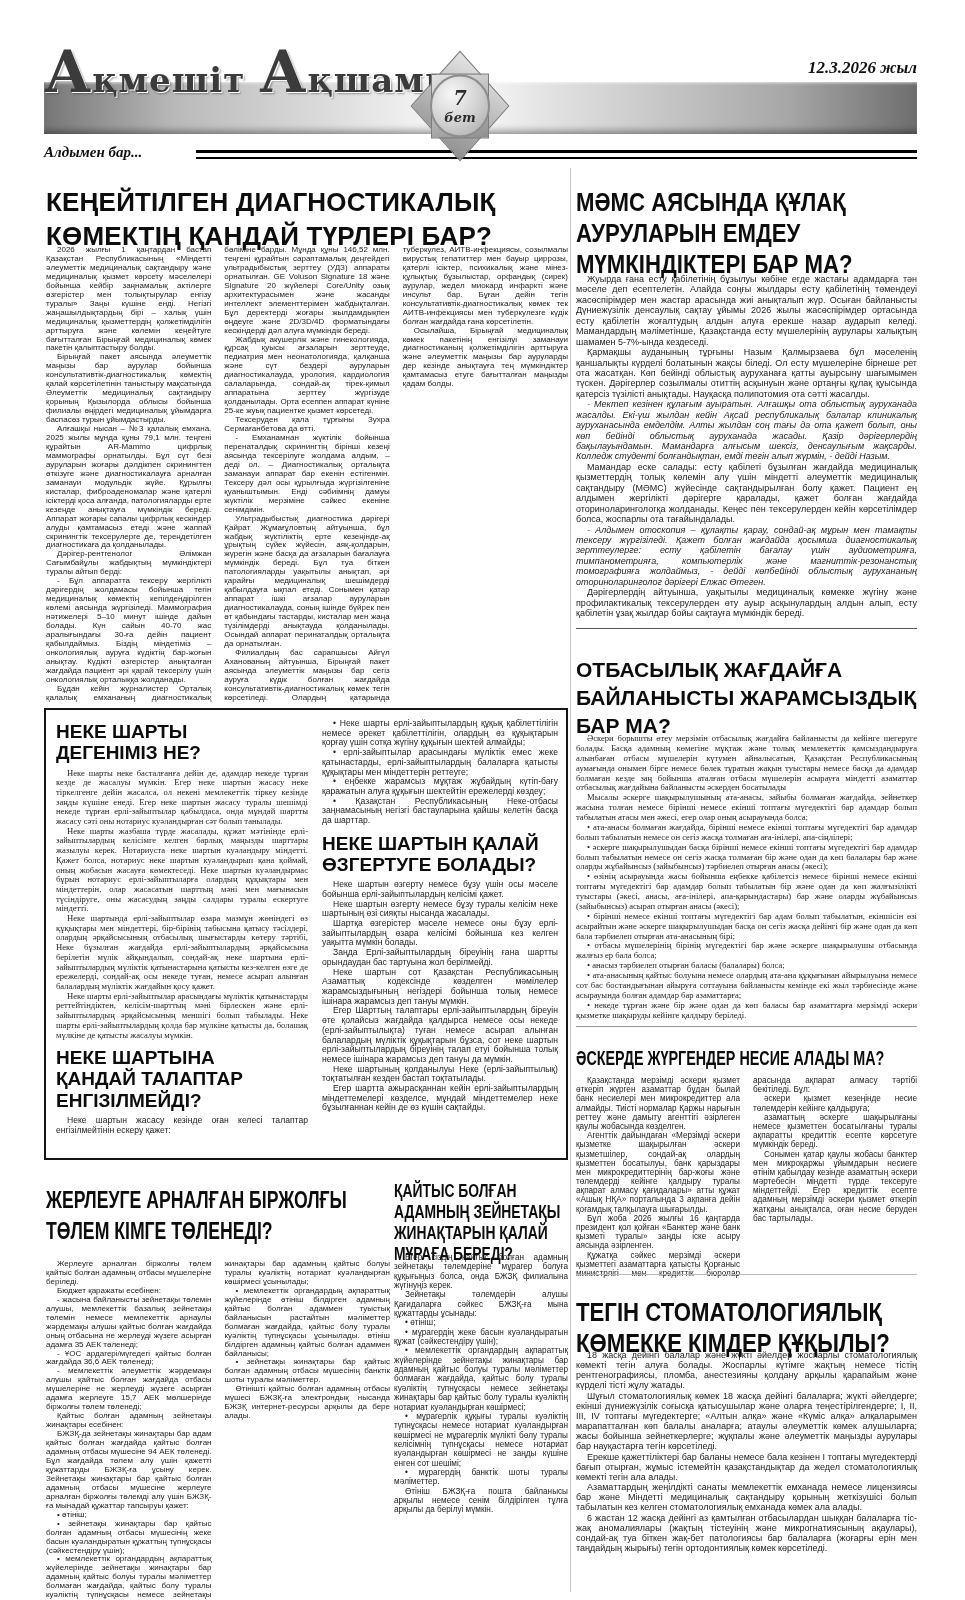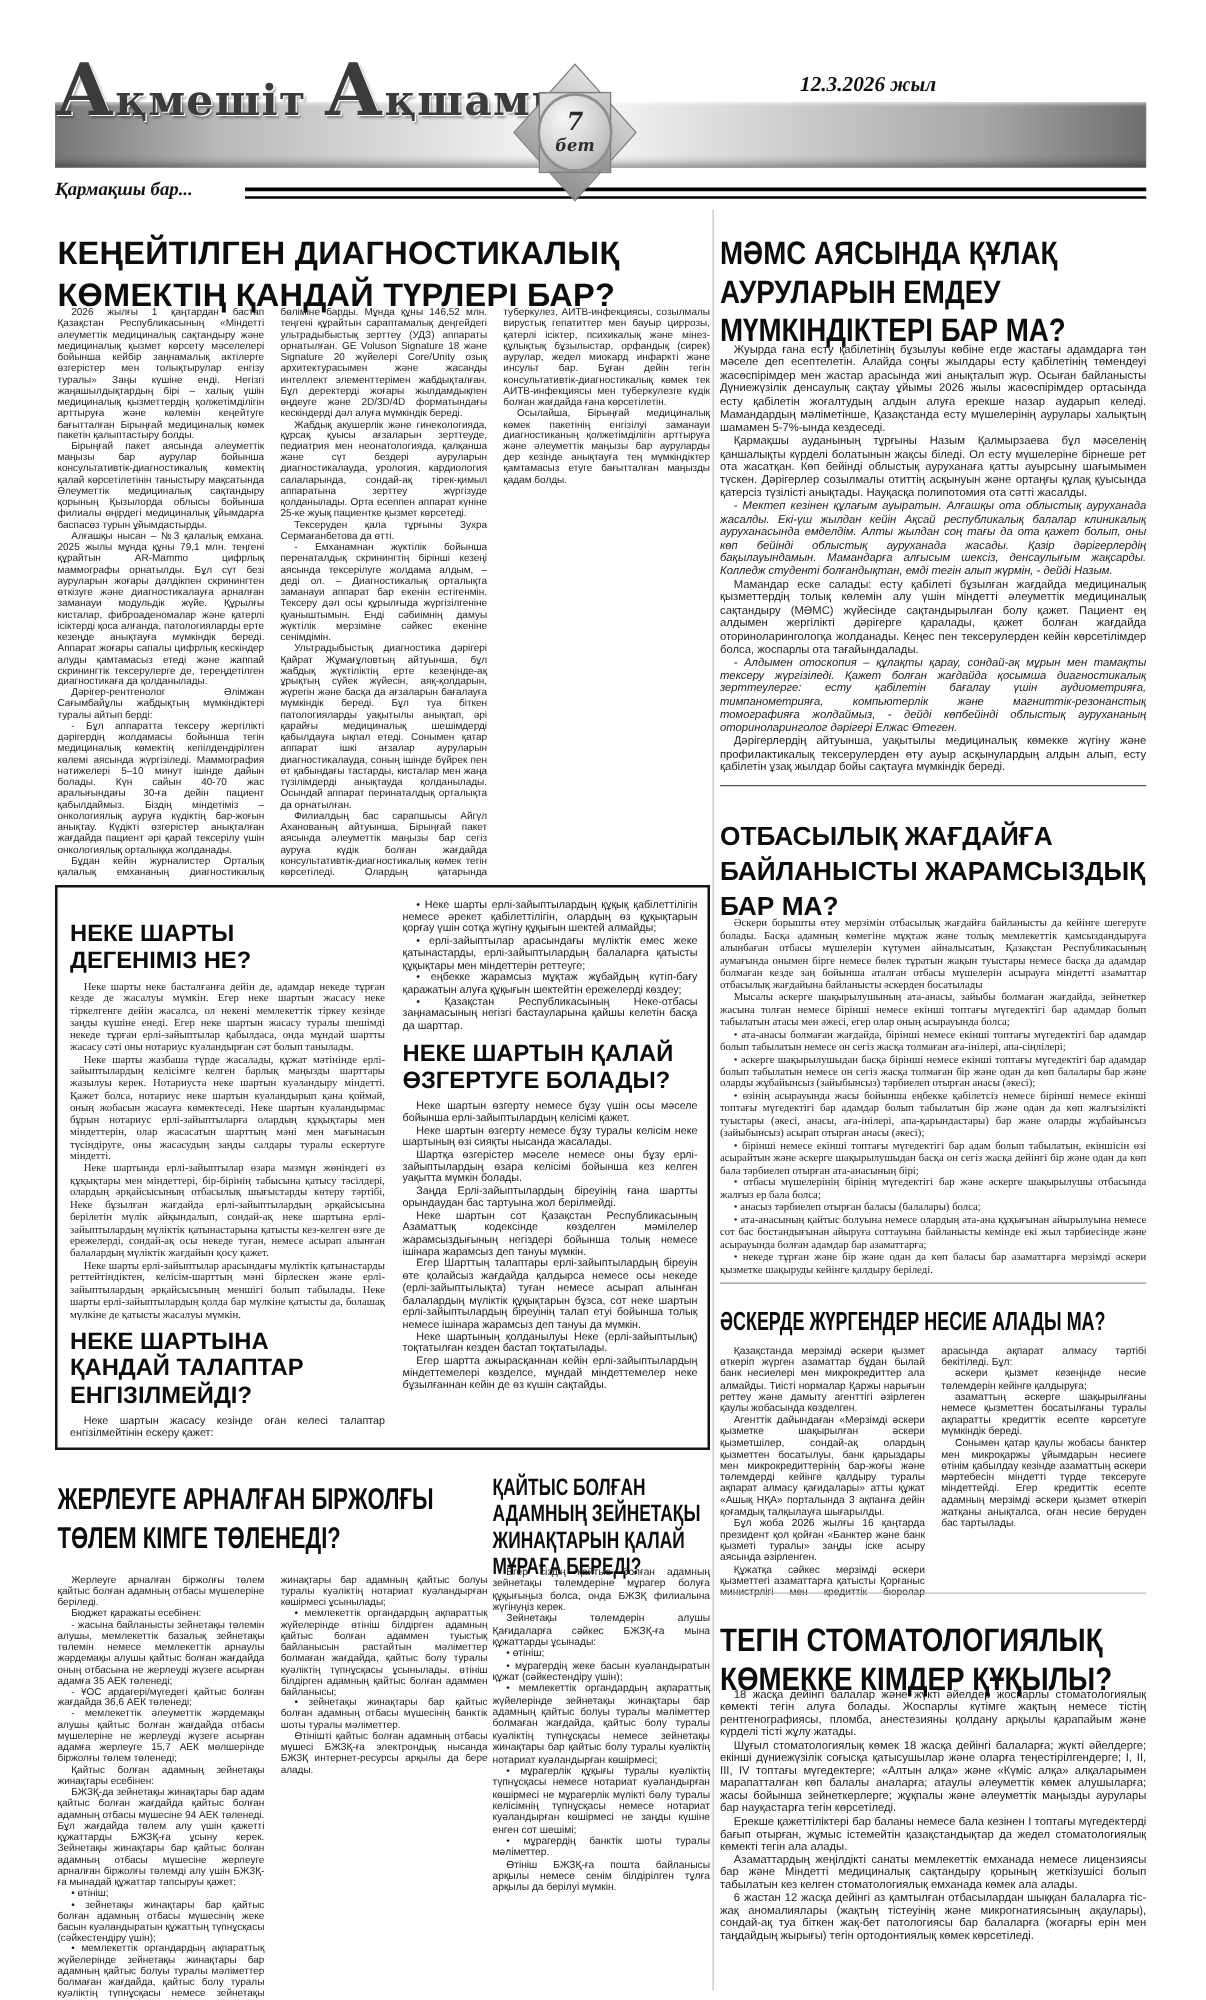--- a/index.html
+++ b/index.html
@@ -6,21 +6,21 @@
   .page{position:relative;width:965px;height:1600px;background:#ffffff;overflow:hidden;
         font-family:"Liberation Sans",sans-serif;color:#1c1c1c;}
   .abs{position:absolute;}
 
   
   .masthead{left:44px;top:46px;z-index:3;font-family:"DejaVu Serif",serif;font-weight:bold;
             font-size:34px;color:#3b3b3b;letter-spacing:1px;line-height:52px;
             text-shadow:1px 1px 0 #ffffff,2px 2px 2px rgba(0,0,0,.35);}
   .masthead span{display:inline-block;margin-right:14px;}
   .masthead span::first-letter{font-size:58px;}
-  .date-label{left:640px;top:58px;width:277px;text-align:left;z-index:3;
+  .date-label{left:640px;top:58px;width:277px;text-align:right;z-index:3;
               font-family:"Liberation Serif",serif;font-style:italic;font-weight:bold;font-size:17px;color:#111;}
   .band{left:44px;top:82px;width:873px;height:52px;z-index:1;
         background:linear-gradient(90deg,#767676,#b9b9b9 15%,#efefef 42%,#f6f6f6 50%,#e2e2e2 58%,#a7a7a7 85%,#6e6e6e);
         box-shadow:inset 0 -6px 7px -3px rgba(0,0,0,.4), inset 0 2px 3px -1px rgba(255,255,255,.7);}
   .badge{left:408px;top:54px;width:104px;height:104px;z-index:4;transform:scaleY(1.12);}
   .badge .star1,.badge .star2{position:absolute;left:50%;top:50%;background:linear-gradient(160deg,#e3e3e3,#8f8f8f);
         border:1px solid #7c7c7c;}
   .badge .star1{width:68px;height:68px;transform:translate(-50%,-50%) rotate(45deg);}
   .badge .star2{width:56px;height:56px;transform:translate(-50%,-50%);}
   .badge .circle{position:absolute;left:50%;top:50%;width:56px;height:56px;border-radius:50%;
@@ -51,21 +51,21 @@
 
   .cols3{column-count:3;column-gap:13px;column-fill:auto;}
   .cols2{column-count:2;column-gap:13px;column-fill:auto;margin-top:14px;}
 
   
   .diag-title{left:46px;top:168px;font-size:26px;line-height:34px;letter-spacing:.2px;}
   .diag-body{left:46px;top:246px;width:522px;height:458px;font-size:8px;line-height:1.12;}
 
   .neke-box{left:44px;top:708px;width:524px;height:452px;border:2px solid #151515;
             box-sizing:border-box;padding:9px 10px;display:flex;gap:14px;overflow:hidden;}
-  .neke-col-a{width:252px;flex:none;margin-top:16px;}
+  .neke-col-a{width:252px;flex:none;}
   .neke-col-b{width:236px;flex:none;}
   .neke-h{font-size:19px;line-height:1.12;margin:2px 0 5px 0;}
   .neke-col-a .body-text{font-size:8.6px;line-height:1.13;}
   .neke-serif{font-family:"Liberation Serif",serif;}
   .neke-col-b .body-text{font-size:8.6px;line-height:1.13;}
   .mt6{margin-top:7px;}
 
   .funeral-title{left:46px;top:1168px;font-size:24px;line-height:31px;}
   .funeral-body{left:46px;top:1246px;width:344px;height:348px;font-size:8px;line-height:1.12;}
 
@@ -95,21 +95,21 @@
   </div>
   <div class="abs date-label">12.3.2026 жыл</div>
   <div class="abs badge">
     <div class="star1"></div>
     <div class="star2"></div>
     <div class="circle">
       <div class="num">7</div>
       <div class="lbl">бет</div>
     </div>
   </div>
-  <div class="abs kicker">Қармақшы бар...</div>
+  <div class="abs kicker">Алдымен бар...</div>
   <div class="abs rule-double"></div>
   <div class="abs vdivider"></div>
 
   <h1 class="abs headline h-sans diag-title">
       <p>КЕҢЕЙТІЛГЕН ДИАГНОСТИКАЛЫҚ</p>
       <p>КӨМЕКТІҢ ҚАНДАЙ ТҮРЛЕРІ БАР?</p>
     </h1>
   <div class="abs body-text cols3 diag-body">
       <p>2026 жылғы 1 қаңтардан бастап Қазақстан Республикасының «Міндетті әлеуметтік медициналық сақтандыру және медициналық қызмет көрсету мәселелері бойынша кейбір заңнамалық актілерге өзгерістер мен толықтырулар енгізу туралы» Заңы күшіне енді. Негізгі жаңашылдықтардың бірі – халық үшін медициналық қызметтердің қолжетімділігін арттыруға және көлемін кеңейтуге бағытталған Бірыңғай медициналық көмек пакетін қалыптастыру болды.</p>
       <p>Бірыңғай пакет аясында әлеуметтік маңызы бар аурулар бойынша консультативтік-диагностикалық көмектің қалай көрсетілетінін таныстыру мақсатында Әлеуметтік медициналық сақтандыру қорының Қызылорда облысы бойынша филиалы өңірдегі медициналық ұйымдарға баспасөз турын ұйымдастырды.</p>

